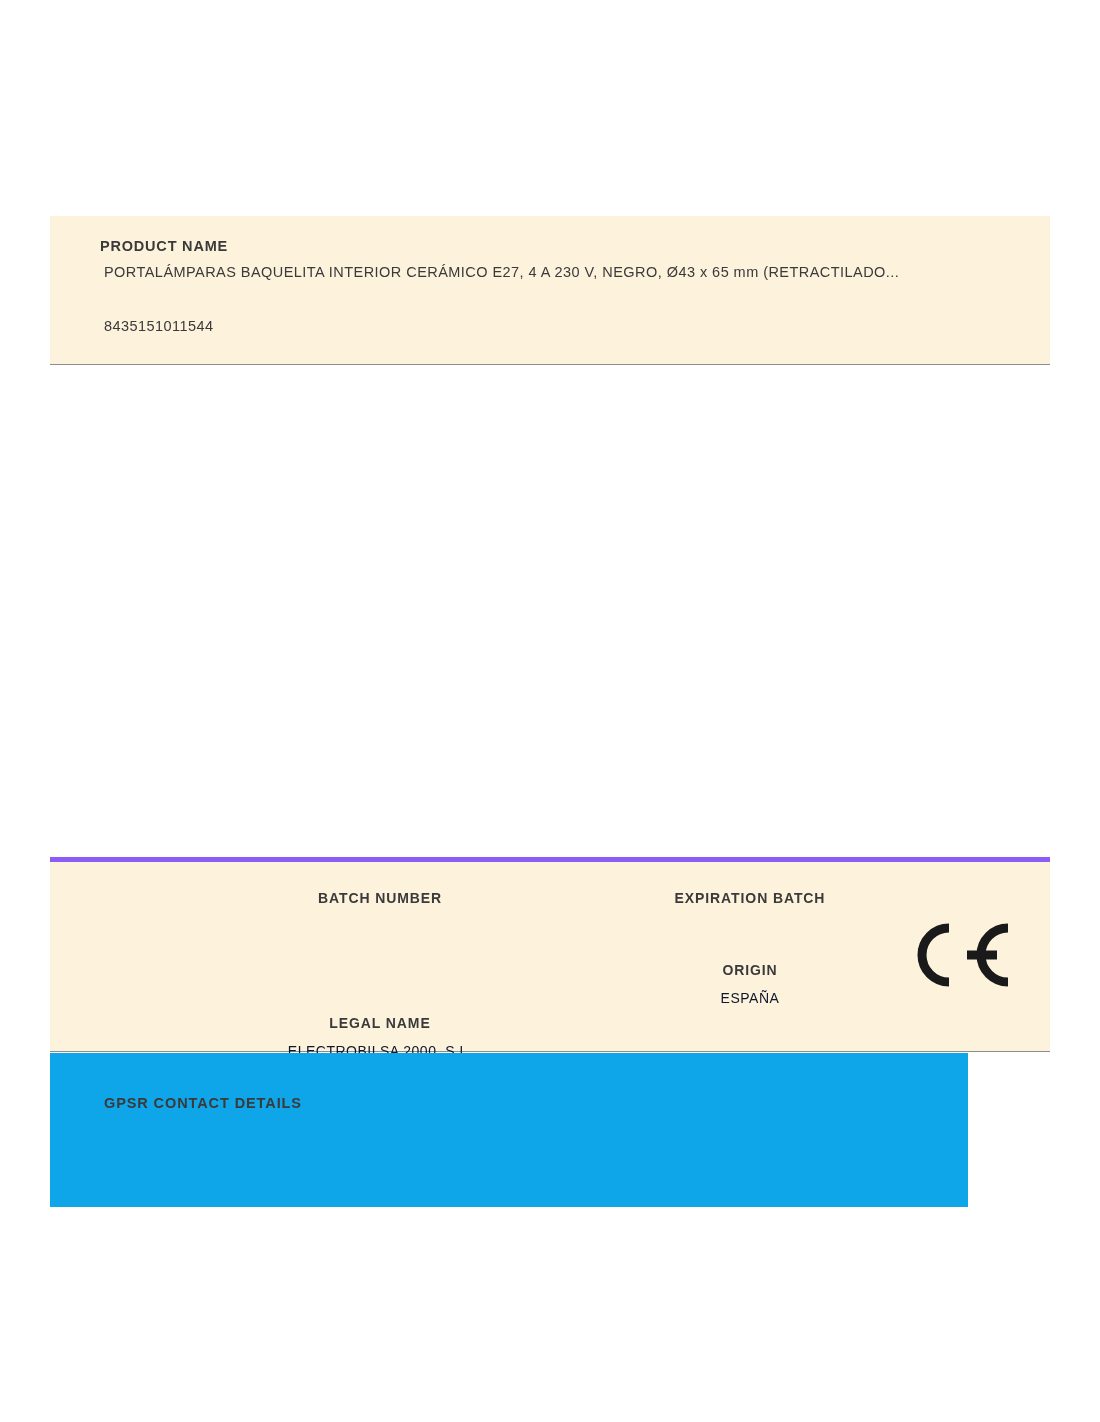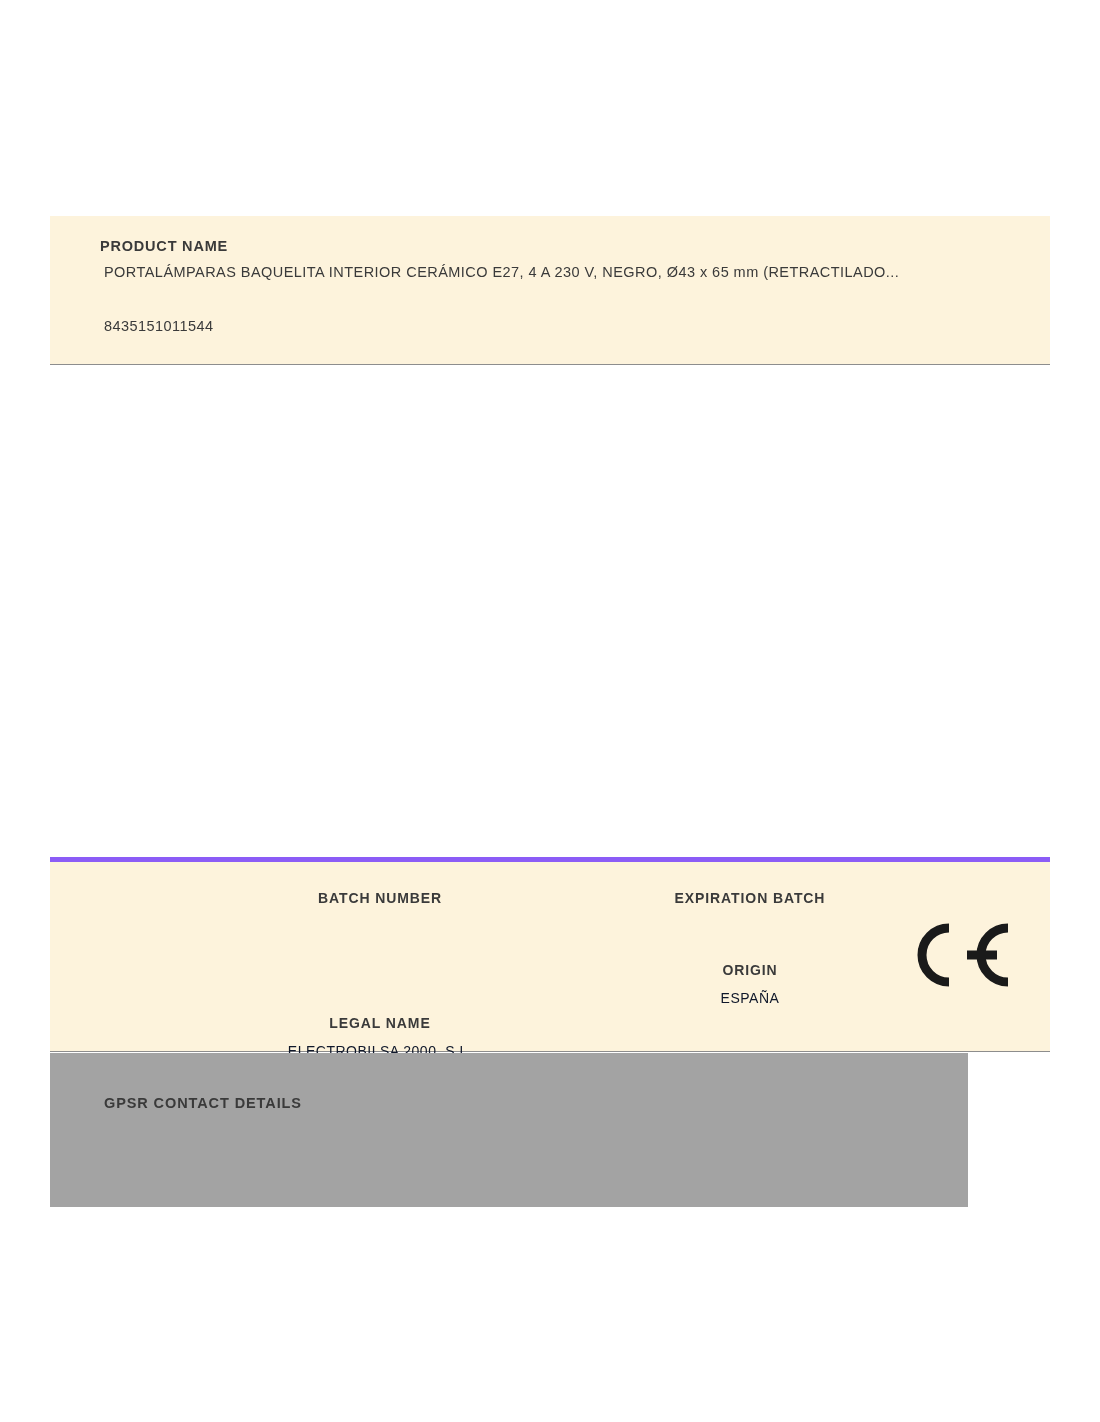--- a/index.html
+++ b/index.html
@@ -116,21 +116,21 @@
     height: 66px;
   }
 
   
   .gpsr-block {
     position: absolute;
     left: 50px;
     top: 1053px;
     width: 918px;
     height: 154px;
-    background: #a3a3a3;
+    background: #0ea5e9;
     box-sizing: border-box;
   }
   .gpsr-label {
     position: absolute;
     left: 54px;
     top: 42px;
     font-size: 14.5px;
     font-weight: bold;
     letter-spacing: 0.9px;
     color: #3a3a3a;

